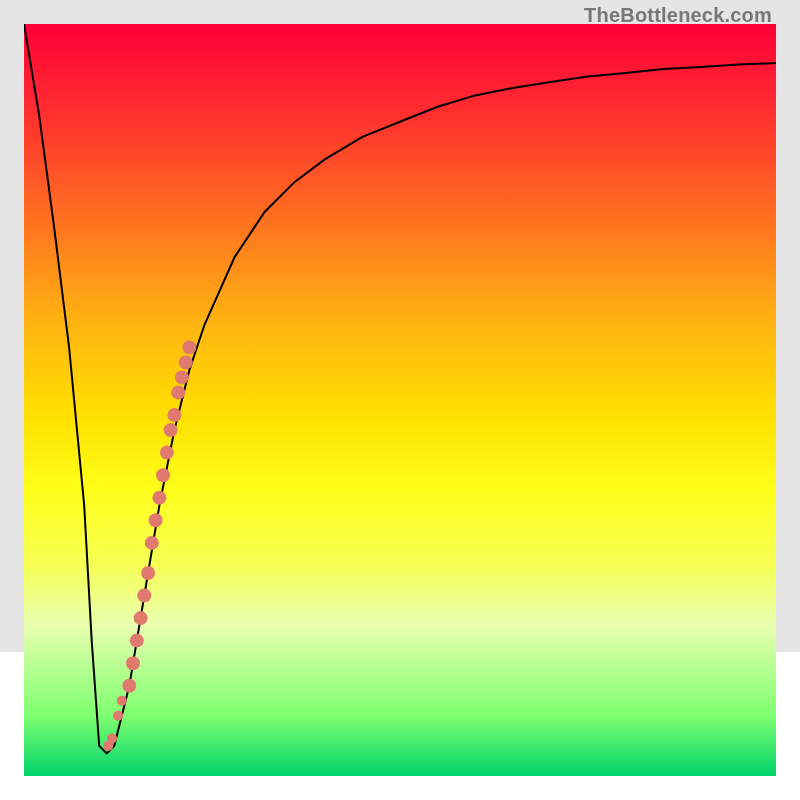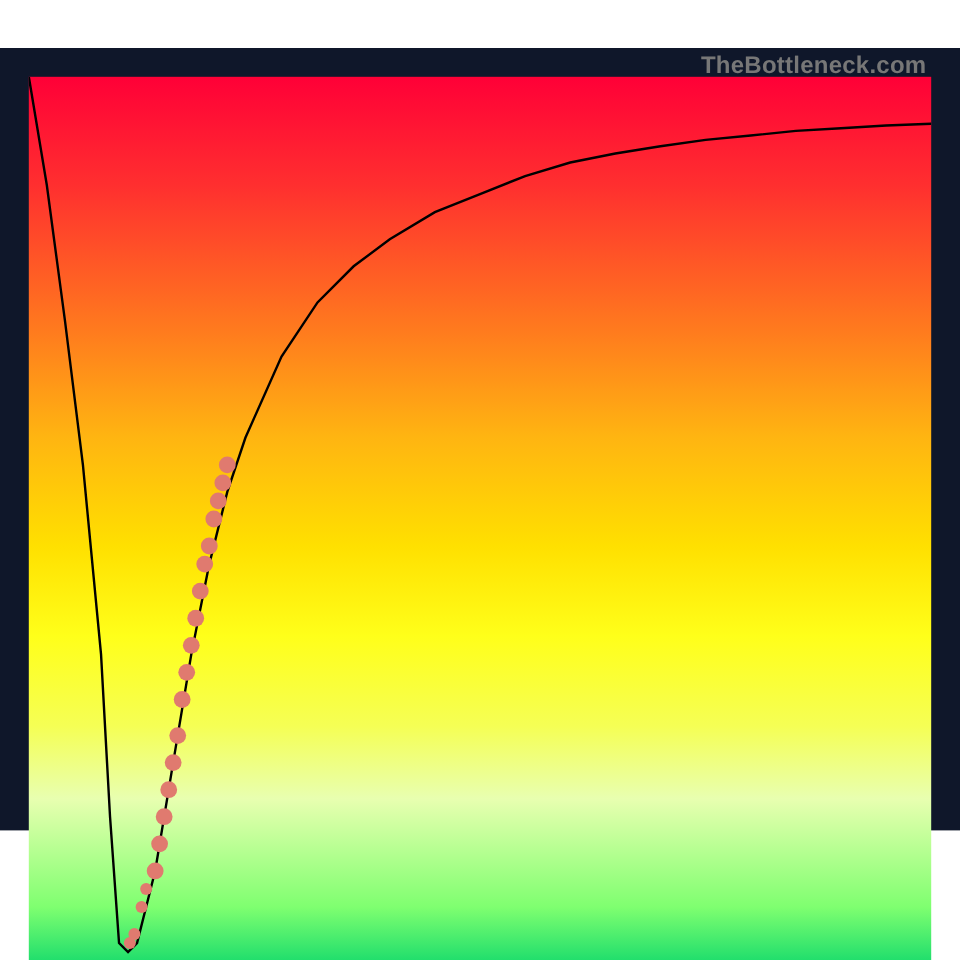--- a/index.html
+++ b/index.html
@@ -1,16 +1,16 @@
 <!DOCTYPE html>
 <html><head>
 <meta charset="utf-8">
 <style>
   html,body{margin:0;padding:0;width:800px;height:800px;overflow:hidden;font-family:Arial,Helvetica,sans-serif;}
-  .frame{position:absolute;left:0;top:0;width:800px;height:652px;background:#0f172a;margin-top:40px;}
+  .frame{position:absolute;left:0;top:0;width:800px;height:652px;background:#e5e5e5;}
   .plot{position:absolute;left:24px;top:24px;width:752px;height:752px;
     background:linear-gradient(to bottom,
       #ff0037 0%,
       #ff2f2f 12%,
       #ff7a1e 28%,
       #ffb511 40%,
       #ffe000 52%,
       #ffff1a 62%,
       #f5ff55 72%,
       #e8ffb0 80%,

